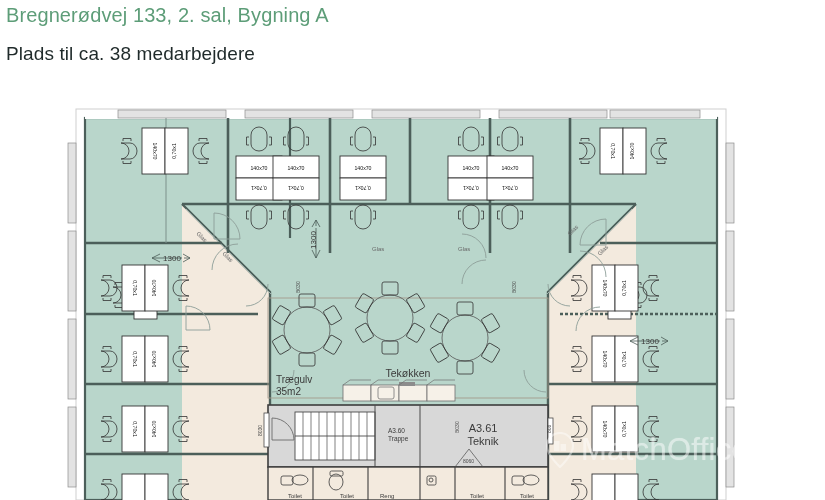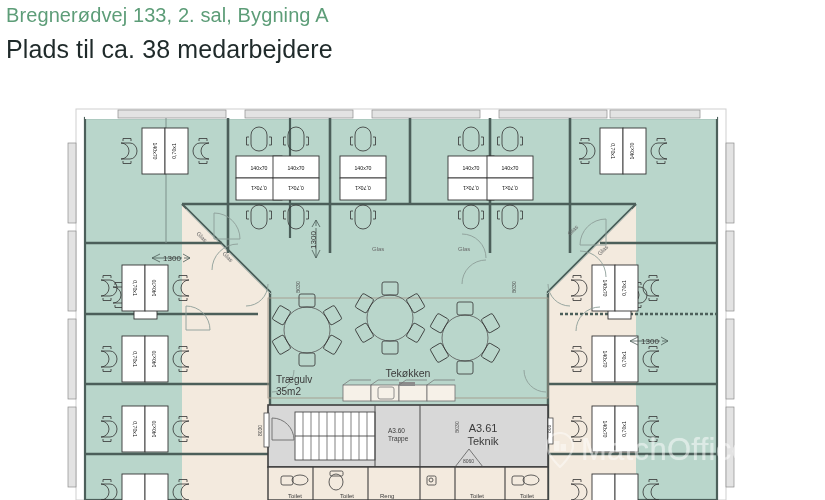--- a/index.html
+++ b/index.html
@@ -5,21 +5,21 @@
 <style>
   html,body{margin:0;padding:0;}
   body{
     width:825px;height:500px;overflow:hidden;background:#ffffff;
     font-family:"Liberation Sans", sans-serif;
   }
   #page{position:relative;width:825px;height:424px;text-align:center;}
 
   .hdr{position:absolute;left:6px;white-space:nowrap;}
   #title{top:4px;font-size:20px;color:#5d9d78;letter-spacing:.1px;}
-  #subtitle{top:35px;font-size:25px;color:#1f2a2a;letter-spacing:.1px;}
+  #subtitle{top:43px;font-size:19px;color:#1f2a2a;letter-spacing:.1px;}
 
   #planwrap{position:absolute;left:0;top:88px;width:825px;height:412px;}
   svg#plan{display:block;}
 
   .wm{position:absolute;left:545px;top:432px;pointer-events:none;
       display:flex;align-items:center;gap:6px;opacity:.5;}
   .wm .wtext{font-size:31px;color:#ffffff;letter-spacing:.3px;font-weight:400;
              text-shadow:0 0 1px rgba(255,255,255,.6);}
   .wm .pin{width:30px;height:36px;position:relative;flex:0 0 auto;}
 </style>

